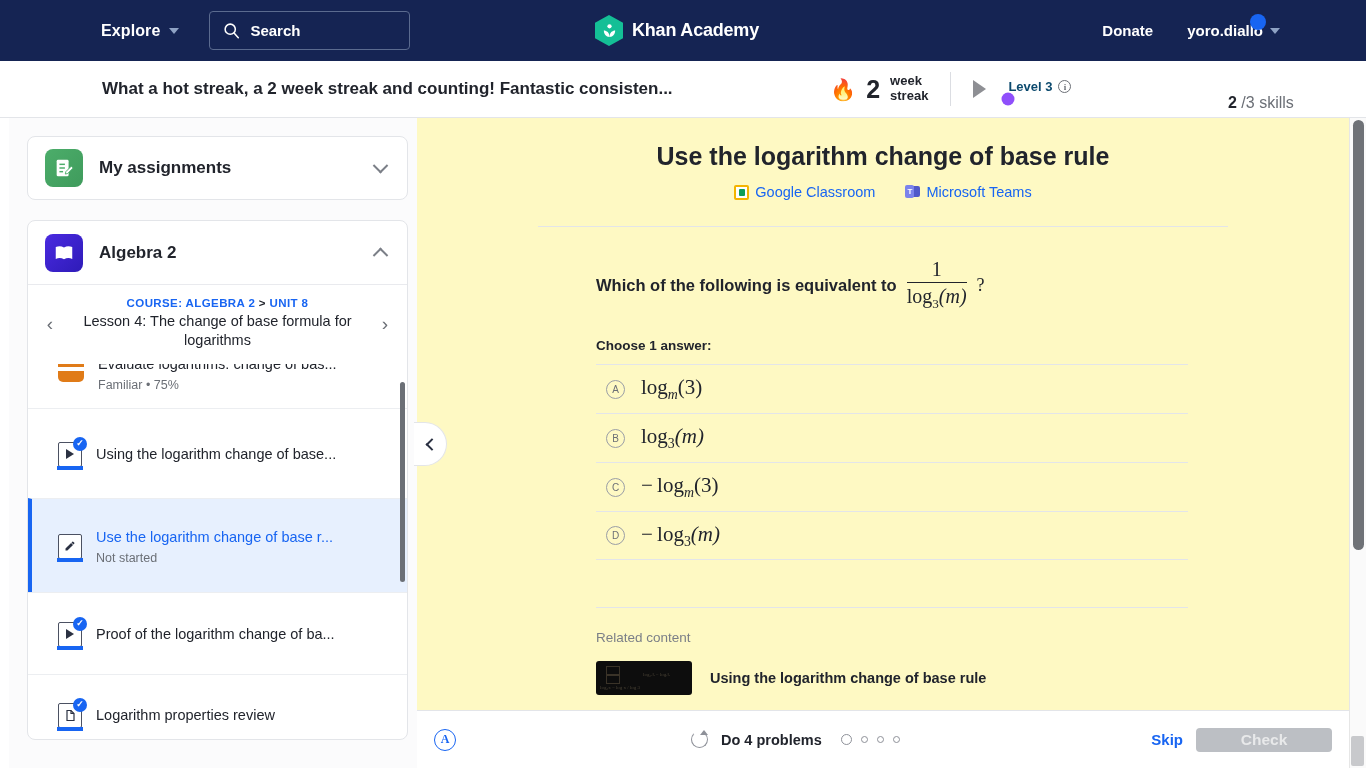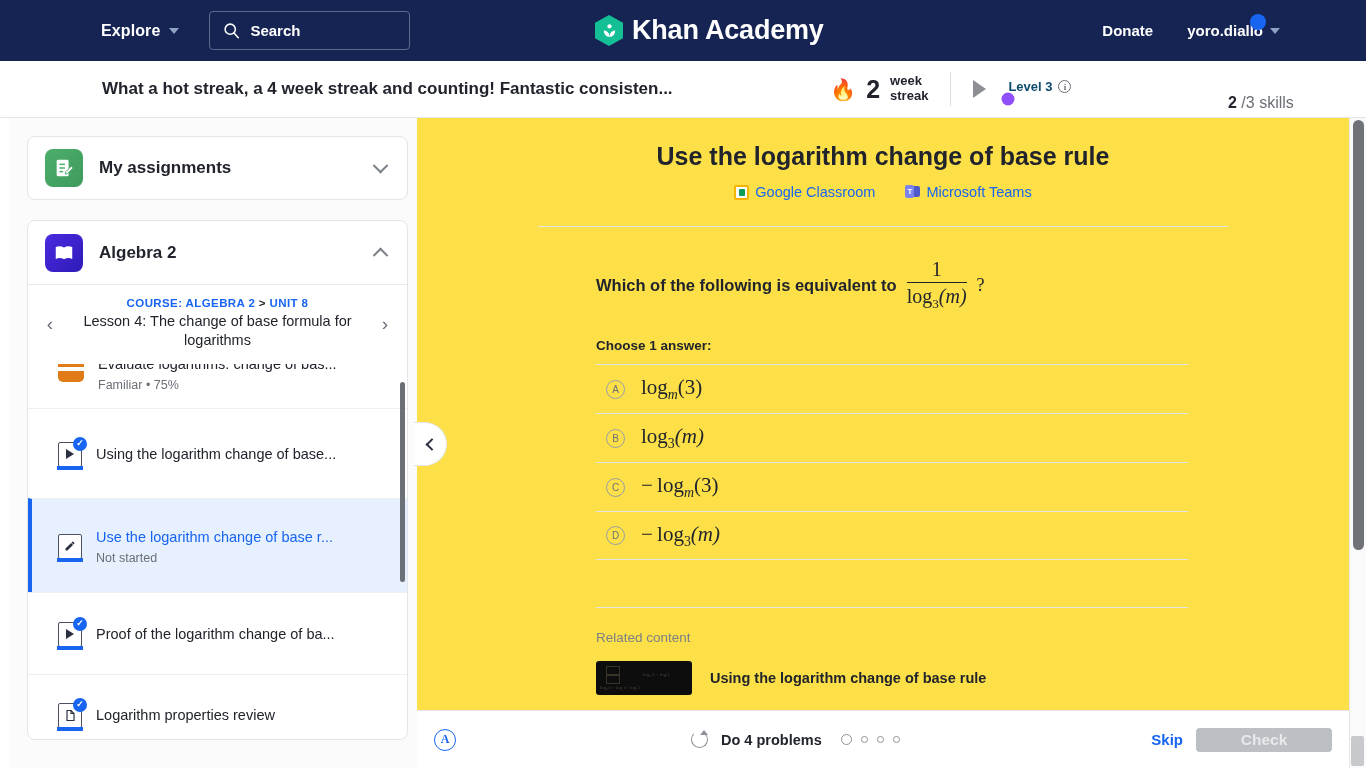--- a/index.html
+++ b/index.html
@@ -40,21 +40,21 @@
   .logo-wrap {
     position: absolute; left: 595px; top: 15px;
     display: flex; align-items: center; gap: 9px; cursor: pointer;
   }
   .logo-hex {
     width: 28px; height: 31px; position: relative;
     background: #14bf96;
     clip-path: polygon(50% 0%, 100% 25%, 100% 75%, 50% 100%, 0% 75%, 0% 25%);
     display: flex; align-items: center; justify-content: center;
   }
-  .logo-word { color: #fff; font-size: 27px; font-weight: 700; letter-spacing: -.2px; }
+  .logo-word { color: #fff; font-size: 18px; font-weight: 700; letter-spacing: -.2px; }
   .nav-right {
     position: absolute; right: 86px; top: 0; height: 61px;
     display: flex; align-items: center; gap: 34px;
   }
   .donate-link { color: #fff; font-size: 15px; font-weight: 700; cursor: pointer; }
   .user-wrap { display: flex; align-items: center; gap: 7px; cursor: pointer; position: relative; }
   .user-name { color: #fff; font-size: 15px; font-weight: 700; }
   .avatar-dot {
     position: absolute; right: 14px; top: -8px;
     width: 16px; height: 16px; border-radius: 50%; background: #1865f2;
@@ -222,21 +222,21 @@
     cursor: pointer; z-index: 5;
   }
   .chev-left {
     width: 9px; height: 9px; border-left: 2px solid #2b3142; border-bottom: 2px solid #2b3142;
     transform: rotate(45deg) translate(1px,-1px);
   }
 
   
   #main {
     position: absolute; top: 118px; left: 417px; width: 932px; height: 592px;
-    background: #fde047; overflow: hidden;
+    background: #fef9c3; overflow: hidden;
   }
   .exercise-title {
     text-align: center; font-size: 25px; font-weight: 700; color: #21242c;
     margin-top: 24px;
   }
   .share-row {
     display: flex; justify-content: center; align-items: center; gap: 30px; margin-top: 13px;
   }
   .share-link {
     display: flex; align-items: center; gap: 6px;
@@ -404,21 +404,21 @@
     <span class="donate-link">Donate</span>
     <span class="user-wrap">
       <span class="user-name">yoro.diallo</span>
       <span class="avatar-dot"></span>
       <span class="caret-down"></span>
     </span>
   </div>
 </div>
 
 <div id="streakbar">
-  <div class="streak-msg">What a hot streak, a 4 week streak and counting! Fantastic consisten...</div>
+  <div class="streak-msg">What a hot streak, a 2 week streak and counting! Fantastic consisten...</div>
 
   <div class="streak-stats">
     <span class="flame">🔥</span>
     <span class="streak-num">2</span>
     <span class="streak-words">
       <div>week</div>
       <div>streak</div>
     </span>
     <span class="divider-v"></span>
     <span class="tri-right"></span>

